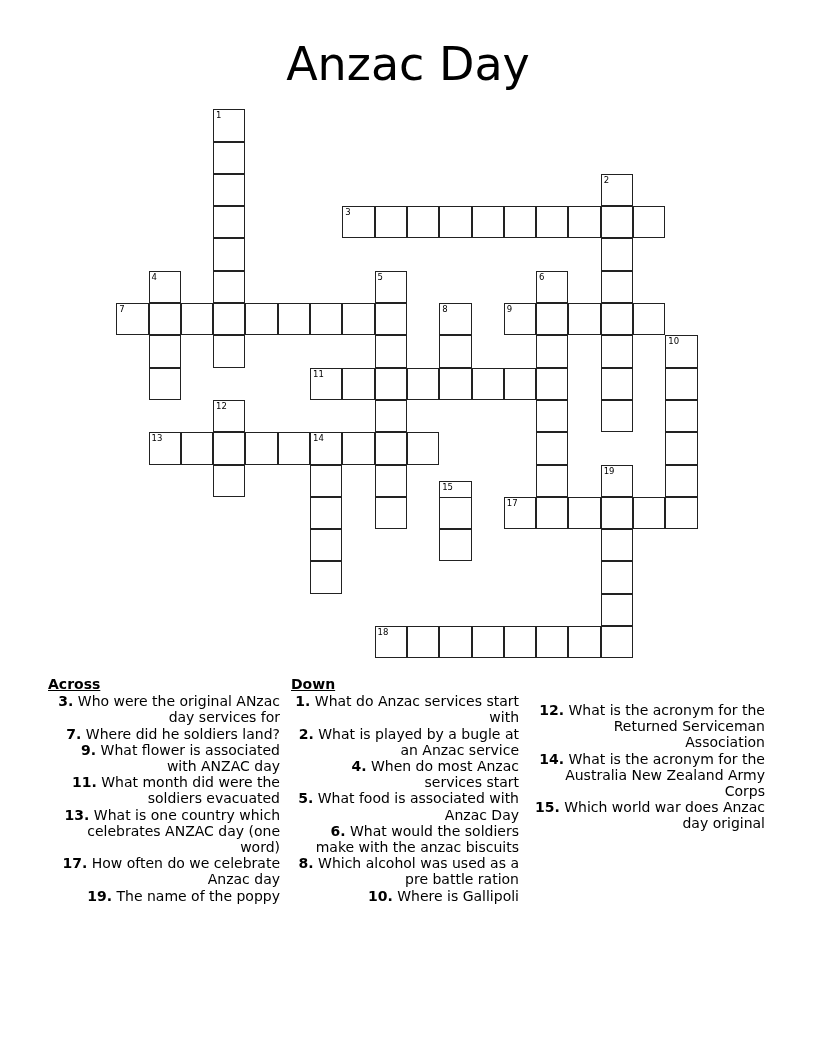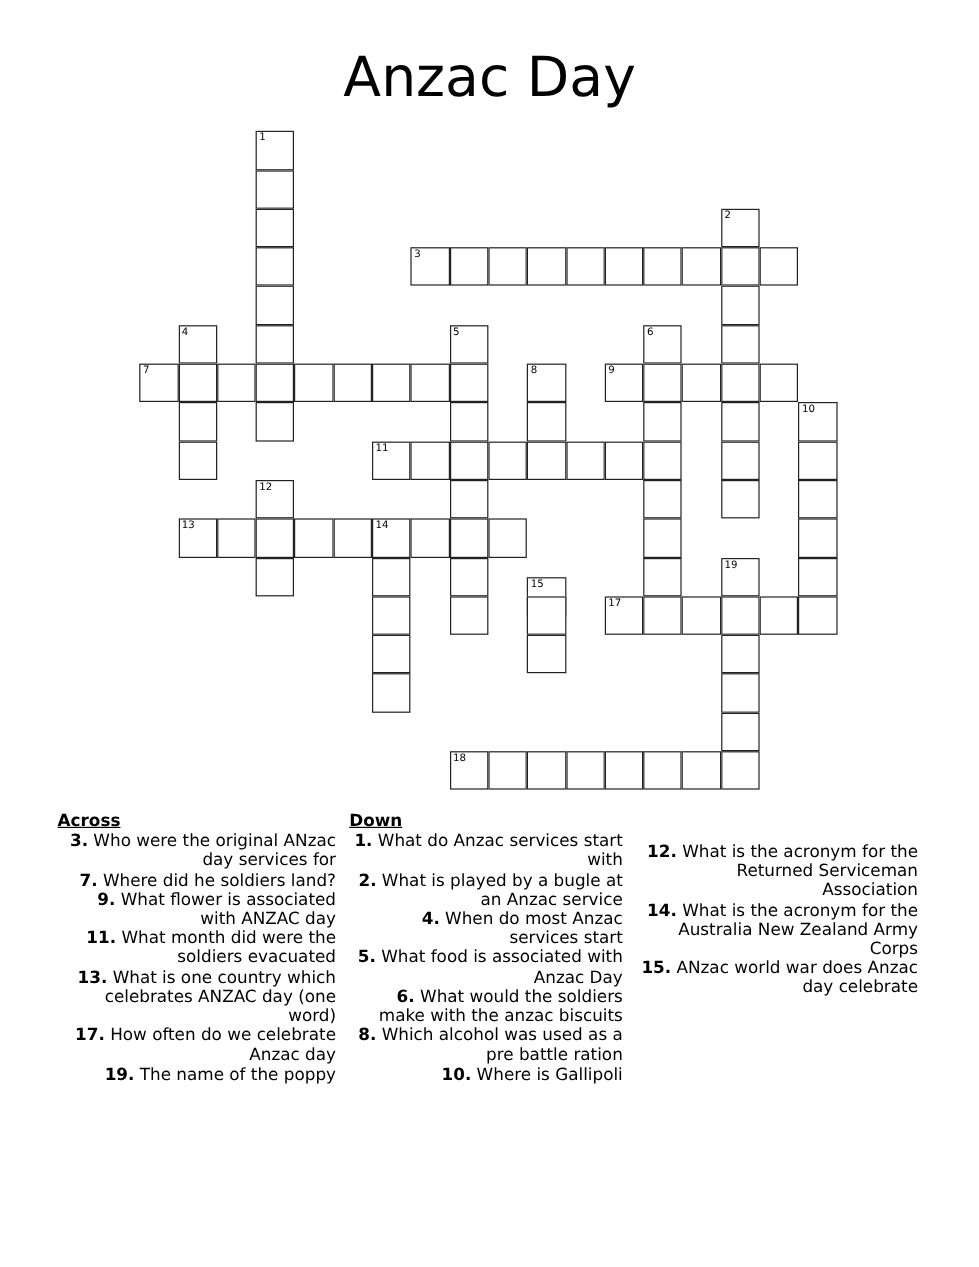--- a/index.html
+++ b/index.html
@@ -184,15 +184,15 @@
       <div class="clue"><b>6.</b><span> What would the soldiers make with the anzac biscuits</span></div>
       <div class="clue"><b>8.</b><span> Which alcohol was used as a pre battle ration</span></div>
       <div class="clue"><b>10.</b><span> Where is Gallipoli</span></div>
     </div>
 </div>
 
 <div class="clues" id="col-down2">
   <div id="down-list2">
       <div class="clue"><b>12.</b><span> What is the acronym for the Returned Serviceman Association</span></div>
       <div class="clue"><b>14.</b><span> What is the acronym for the Australia New Zealand Army Corps</span></div>
-      <div class="clue"><b>15.</b><span> ANzac world war does Anzac day celebrate</span></div>
+      <div class="clue"><b>15.</b><span> Which world war does Anzac day original</span></div>
     </div>
 </div>
 
 </body></html>

